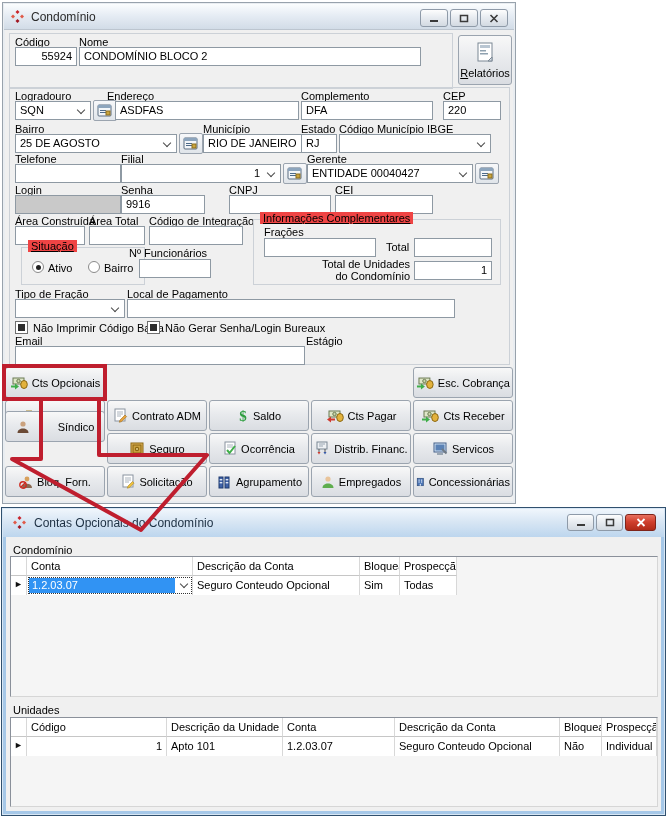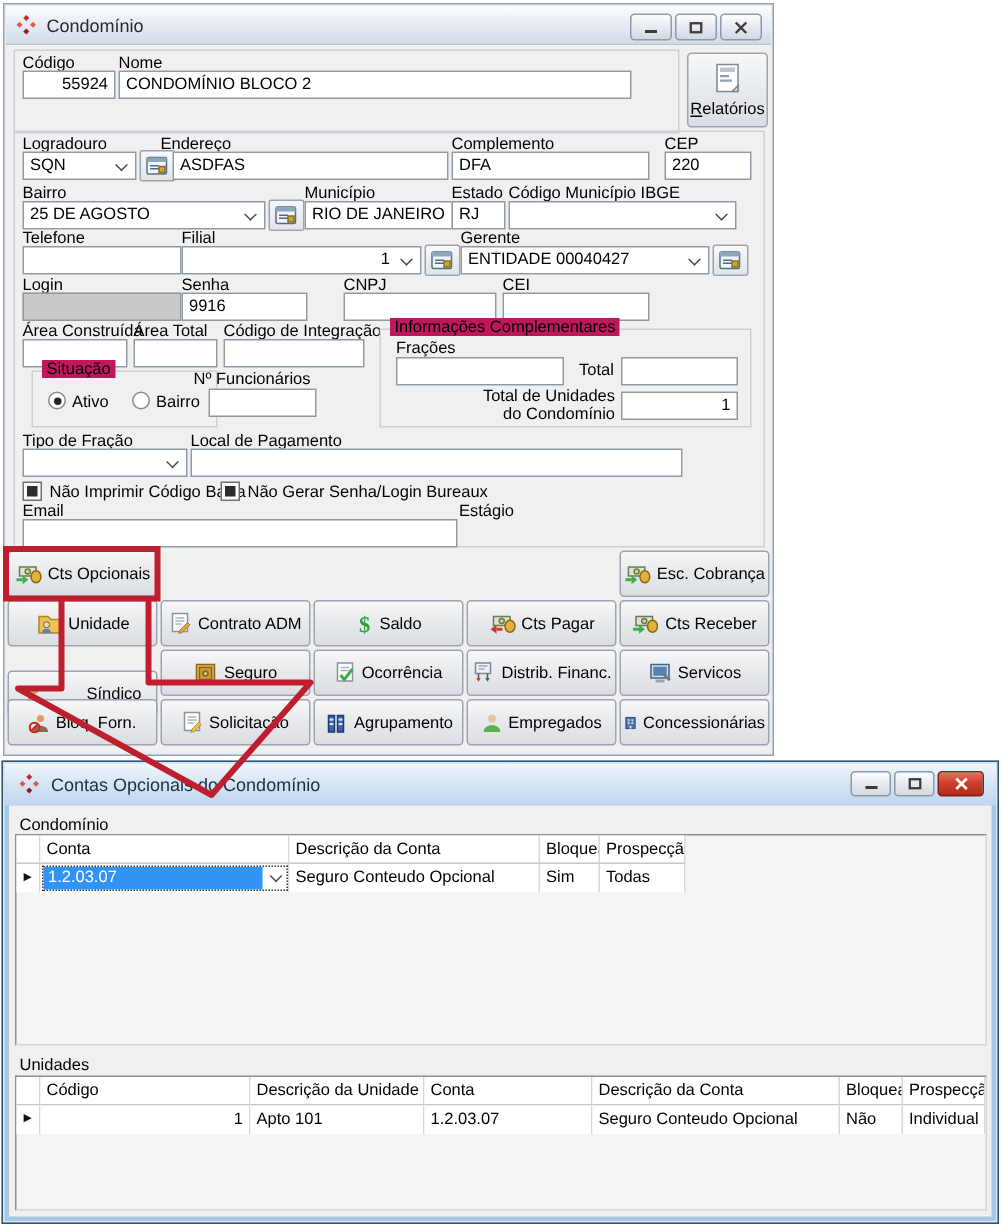--- a/index.html
+++ b/index.html
@@ -13,21 +13,21 @@
          background:linear-gradient(180deg,#fbfdfe 0%,#e4ebf3 50%,#d2dce7 100%);
          border-bottom:1px solid #bcc5cf; display:flex; align-items:center; padding-left:6px; }
   .tb1 .wtitle { margin-left:6px; font-size:12px; color:#2a2a2a; }
   .wbtns { position:absolute; top:5px; right:6px; display:flex; gap:2px; }
   .wbtn { width:28px; height:18px; border:1px solid #8e9aa8; border-radius:3px;
           background:linear-gradient(180deg,#fdfdfd,#e8ecf1 45%,#d3dae2);
           display:flex; align-items:center; justify-content:center; }
   .wbtn.red { background:linear-gradient(180deg,#e8705f,#d0402e 45%,#b02a18); border-color:#7e241a; width:31px; }
 
   .grp { position:absolute; border:1px solid #ccd1d7; }
-  .grp .legend { position:absolute; top:-8px; left:6px; background:#be185d; padding:0 3px; white-space:nowrap; }
+  .grp .legend { position:absolute; top:-8px; left:6px; background:#ef4444; padding:0 3px; white-space:nowrap;text-decoration:underline; }
 
   .lbl { position:absolute; white-space:nowrap; }
   .inp { position:absolute; height:19px; background:#fff; border:1px solid #8e99a3;
          padding:2px 4px 0; white-space:nowrap; overflow:hidden; }
   .inp.dis { background:#c9c9c9; }
   .inp.num { text-align:right; }
   .combo { position:absolute; height:19px; background:#fff; border:1px solid #8e99a3;
            padding:2px 20px 0 4px; white-space:nowrap; overflow:hidden; }
   .combo.num { text-align:right; }
   .chev { position:absolute; right:6px; top:5px; width:6px; height:6px;
@@ -311,21 +311,21 @@
         <circle cx="8.5" cy="5" r="1.7" fill="#c9d6a8" stroke="#6b7a53"></circle>
         <ellipse cx="14" cy="8.5" rx="3.3" ry="4" fill="#e3b23c" stroke="#8a6712"></ellipse>
         <g fill="#3fae49">
           <rect x="1" y="9.5" width="4" height="2"></rect>
           <path d="M5 7.5v6l4-3z"></path>
         </g>
       </svg>
     <span>Cts Receber</span>
   </div>
 
-  <div class="gbtn" style="left:2px;top:444px;gap:28px;">
+  <div class="gbtn" style="left:2px;top:408px;gap:28px;">
     <svg width="14" height="14" viewBox="0 0 14 14">
         <circle cx="7" cy="4" r="2.6" fill="#caa27e"></circle>
         <path d="M1.5 13c0-3 2.5-4.5 5.5-4.5s5.5 1.5 5.5 4.5z" fill="#6b4a36"></path>
       </svg>
     <span>Síndico</span>
   </div>
   <div class="gbtn" style="left:104px;top:430px;">
     <svg width="16" height="14" viewBox="0 0 16 14">
         <rect x="2" y="1" width="12" height="12" fill="#e0b45a" stroke="#8a6712"></rect>
         <rect x="4" y="3" width="8" height="8" fill="#caa13f" stroke="#8a6712"></rect>

